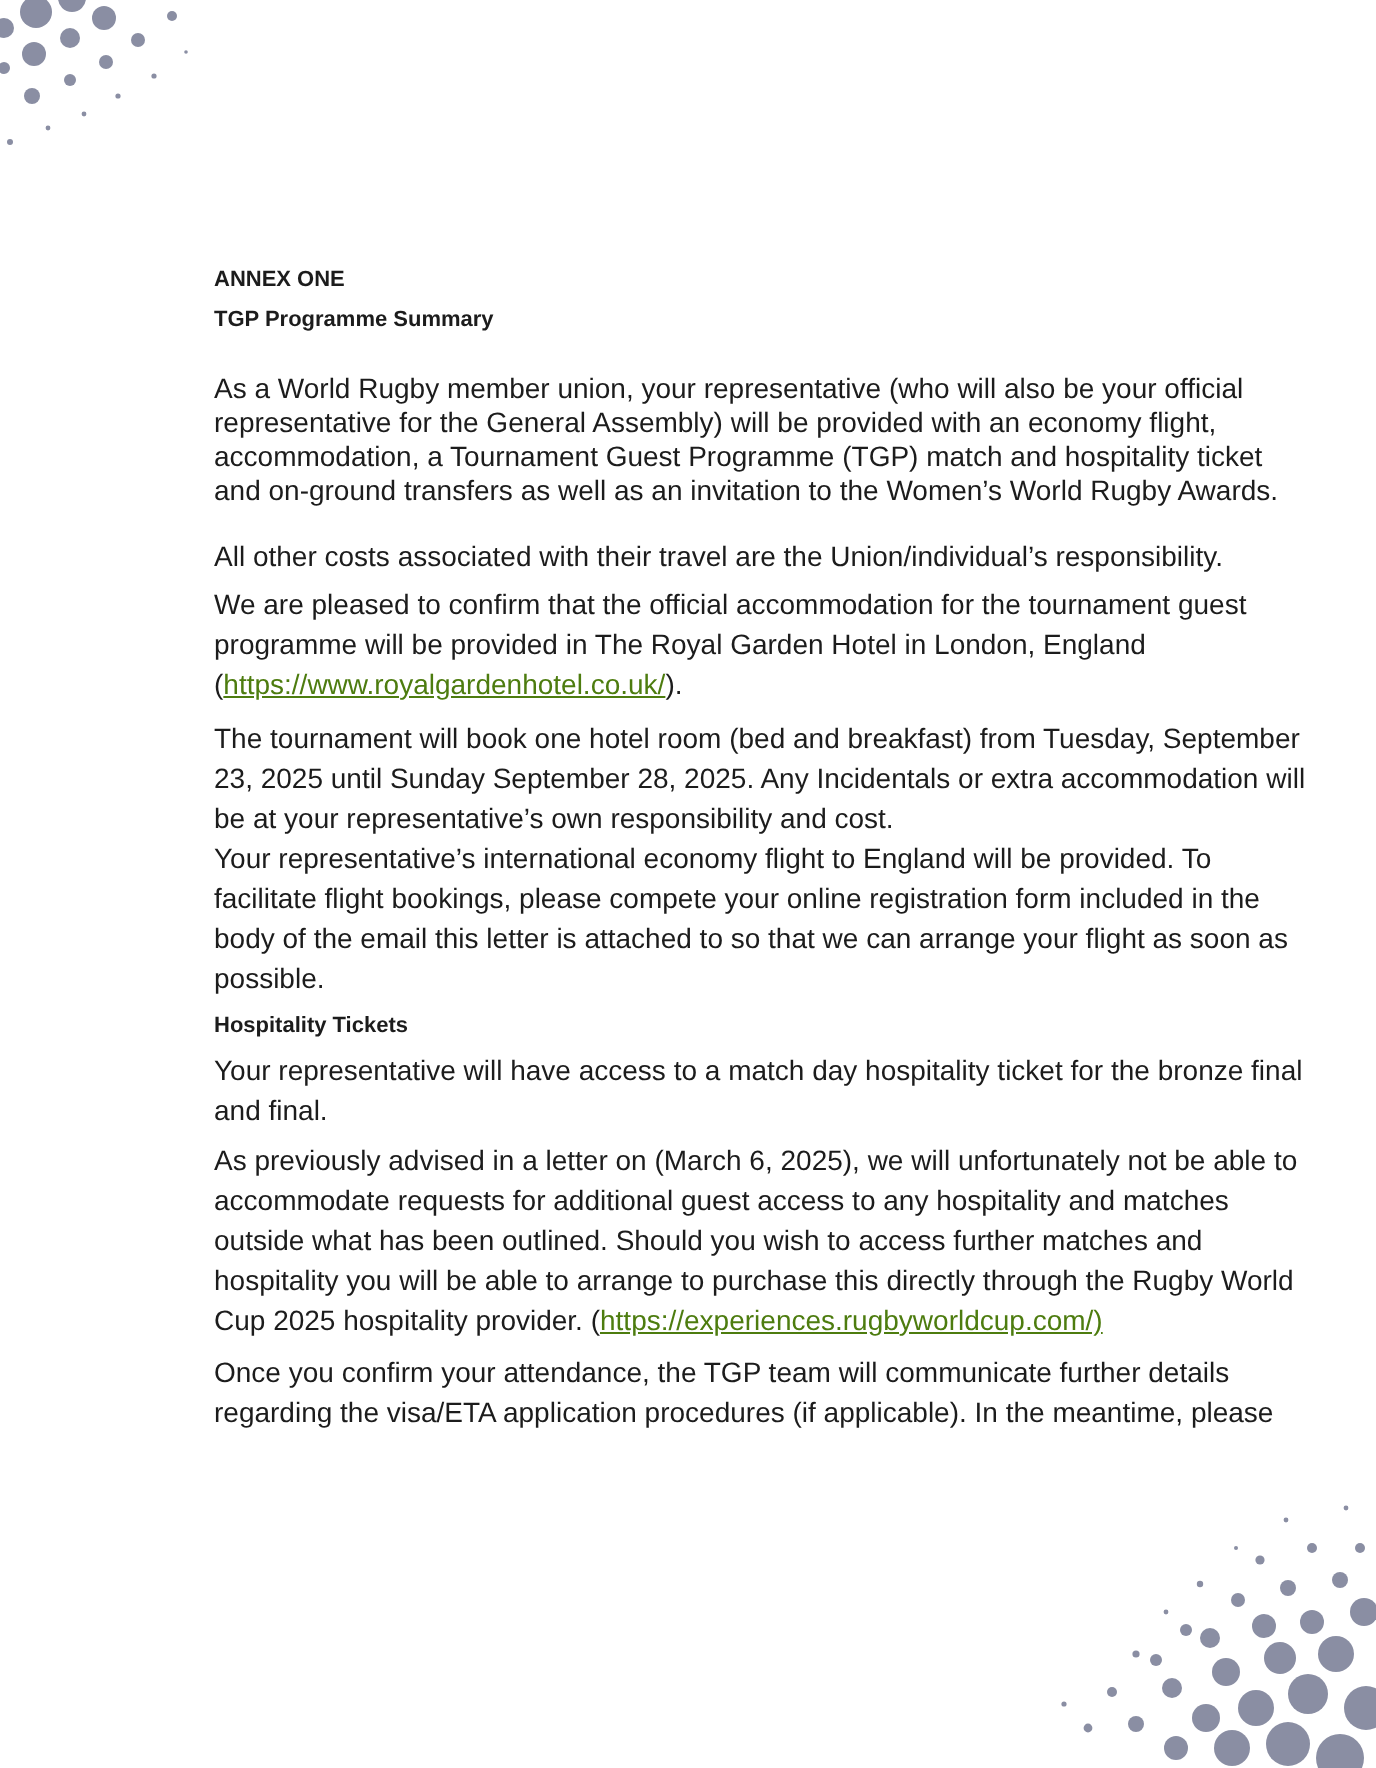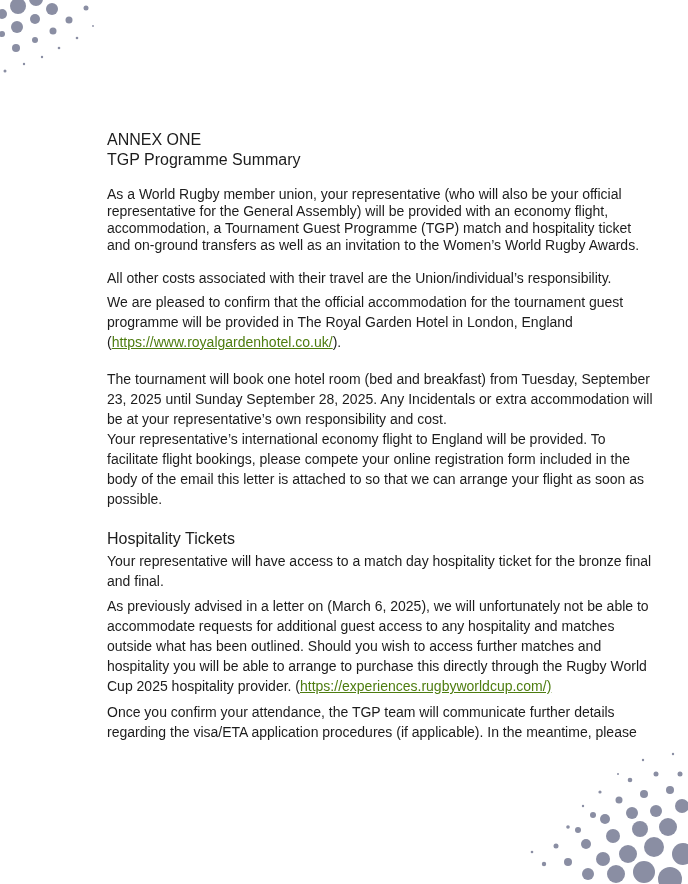--- a/index.html
+++ b/index.html
@@ -5,21 +5,21 @@
   html, body { margin: 0; padding: 0; }
   body {
     width: 688px; height: 884px; position: relative; overflow: hidden;
     background: #ffffff; color: #1c1c1c;
     font-family: "Liberation Sans", "DejaVu Sans", sans-serif;
   }
   .deco { position: absolute; pointer-events: none; }
   .deco-tl { left: 0; top: 0; width: 130px; height: 120px; }
   .deco-br { right: 0; bottom: 0; width: 220px; height: 170px; }
   .content { position: absolute; left: 107px; top: 132px; width: 548px; }
-  .h { font-weight: normal; font-size: 16px; line-height: 16px; margin: 0; }
+  .h { font-weight: bold; font-size: 11px; line-height: 16px; margin: 0; }
   p { font-size: 14px; line-height: 20px; margin: 0; }
   p.tight { line-height: 17px; }
   a { color: #4d7c0f; text-decoration: underline; }
 </style>
 </head>
 <body>
 
 <svg class="deco deco-tl" viewBox="0 0 130 120">
   <g fill="#8a8ea3">
     <circle cx="18" cy="6" r="8"></circle>
@@ -83,22 +83,22 @@
 </svg>
 
 <div class="content">
   <div class="h">ANNEX ONE</div>
 
   <div class="h" style="margin-top:4px">TGP Programme Summary</div>
   <p class="tight" style="margin-top:18px">As a World Rugby member union, your representative (who will also be your official representative for the General Assembly) will be provided with an economy flight, accommodation, a Tournament Guest Programme (TGP) match and hospitality ticket and on-ground transfers as well as an invitation to the Women’s World Rugby Awards.</p>
   <p style="margin-top:14px">All other costs associated with their travel are the Union/individual’s responsibility.</p>
 
   <p style="margin-top:4px"><span>We are pleased to confirm that the official accommodation for the tournament guest programme will be provided in The Royal Garden Hotel in London, England (</span><a>https://www.royalgardenhotel.co.uk/</a><span>).</span></p>
-  <p style="margin-top:17px">The tournament will book one hotel room (bed and breakfast) from Tuesday, September 23, 2025 until Sunday September 28, 2025. Any Incidentals or extra accommodation will be at your representative’s own responsibility and cost.</p>
+  <p style="margin-top:7px">The tournament will book one hotel room (bed and breakfast) from Tuesday, September 23, 2025 until Sunday September 28, 2025. Any Incidentals or extra accommodation will be at your representative’s own responsibility and cost.</p>
 
   <p style="margin-top:0">Your representative’s international economy flight to England will be provided. To facilitate flight bookings, please compete your online registration form included in the body of the email this letter is attached to so that we can arrange your flight as soon as possible.</p>
 
-  <div class="h" style="margin-top:22px">Hospitality Tickets</div>
+  <div class="h" style="margin-top:6px">Hospitality Tickets</div>
   <p style="margin-top:4px">Your representative will have access to a match day hospitality ticket for the bronze final and final.</p>
   <p style="margin-top:5px"><span>As previously advised in a letter on (March 6, 2025), we will unfortunately not be able to accommodate requests for additional guest access to any hospitality and matches outside what has been outlined. Should you wish to access further matches and hospitality you will be able to arrange to purchase this directly through the Rugby World Cup 2025 hospitality provider. (</span><a>https://experiences.rugbyworldcup.com/)</a></p>
 
   <p style="margin-top:6px">Once you confirm your attendance, the TGP team will communicate further details regarding the visa/ETA application procedures (if applicable). In the meantime, please</p>
 </div>
 
 </body></html>

